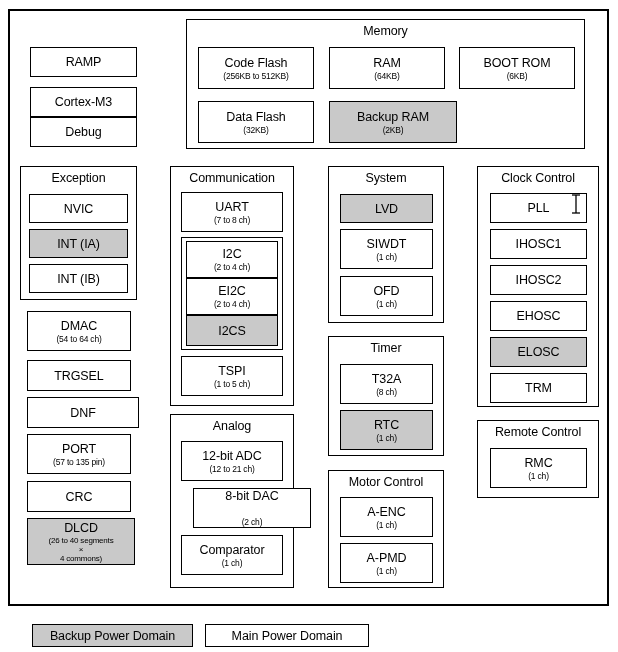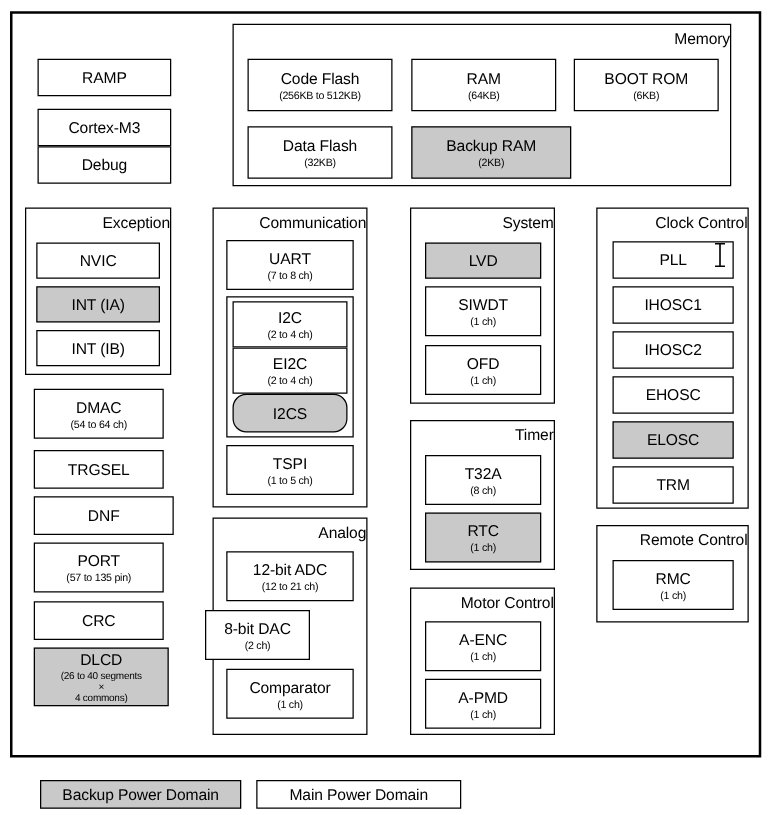--- a/index.html
+++ b/index.html
@@ -35,21 +35,21 @@
 
   
   .group {
     border: 1.6px solid #000;
     background: #fff;
   }
   .group-title {
     position: absolute;
     left: 0; right: 0;
     top: 4px;
-    text-align: right;
+    text-align: center;
     font-size: 12.5px;
     line-height: 15px;
     letter-spacing: -0.1px;
     color: #000;
   }
 
   
   .blk {
     border: 1.4px solid #000;
     background: #fff;
@@ -188,37 +188,37 @@
 
   <div class="abs subframe" style="left:181px; top:237px; width:102px; height:113px;"></div>
   <div class="abs blk" style="left:186px; top:241px; width:92px; height:37px;">
     <span class="name">I2C</span>
     <span class="sub">(2 to 4 ch)</span>
   </div>
   <div class="abs blk" style="left:186px; top:278px; width:92px; height:37px;">
     <span class="name">EI2C</span>
     <span class="sub">(2 to 4 ch)</span>
   </div>
-  <div class="abs blk shaded" style="left:186px; top:315px; width:92px; height:31px;border-radius:11px;">
+  <div class="abs blk shaded" style="left:186px; top:315px; width:92px; height:31px;">
     <span class="name">I2CS</span>
   </div>
 
   <div class="abs blk" style="left:181px; top:356px; width:102px; height:40px;">
     <span class="name">TSPI</span>
     <span class="sub">(1 to 5 ch)</span>
   </div>
 
   <div class="abs group" style="left:170px; top:414px; width:124px; height:174px;">
     <div class="group-title">Analog</div>
   </div>
   <div class="abs blk" style="left:181px; top:441px; width:102px; height:40px;">
     <span class="name">12-bit ADC</span>
     <span class="sub">(12 to 21 ch)</span>
   </div>
-  <div class="abs blk" style="left:164px; top:488px; width:84px; height:40px;">
+  <div class="abs blk" style="left:193px; top:488px; width:118px; height:40px;justify-content:space-between;">
     <span class="name">8-bit DAC</span>
     <span class="sub">(2 ch)</span>
   </div>
   <div class="abs blk" style="left:181px; top:535px; width:102px; height:40px;">
     <span class="name">Comparator</span>
     <span class="sub">(1 ch)</span>
   </div>
 
   <div class="abs group" style="left:328px; top:166px; width:116px; height:157px;">
     <div class="group-title">System</div>

